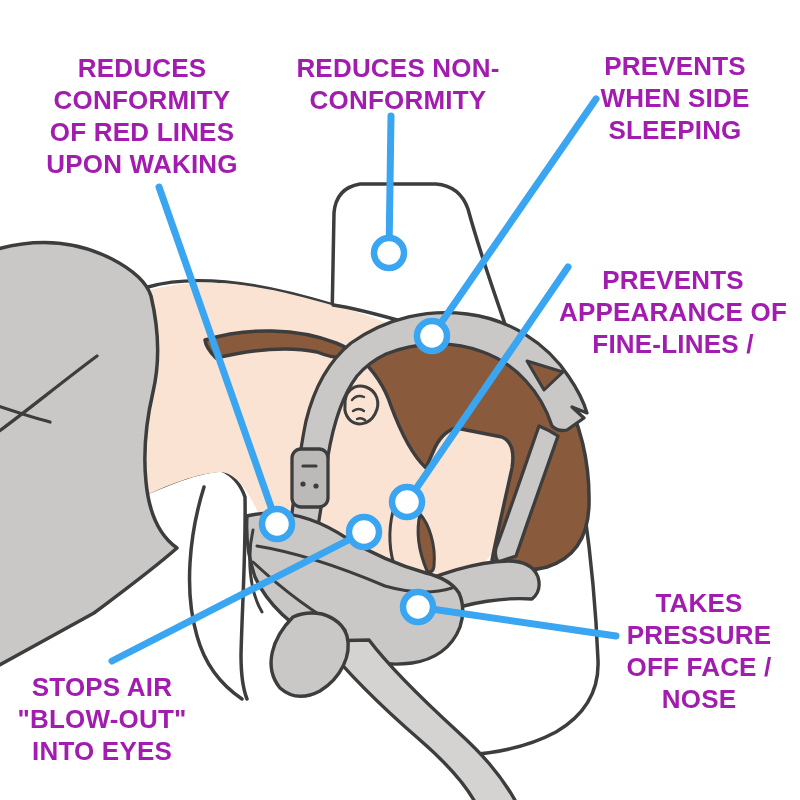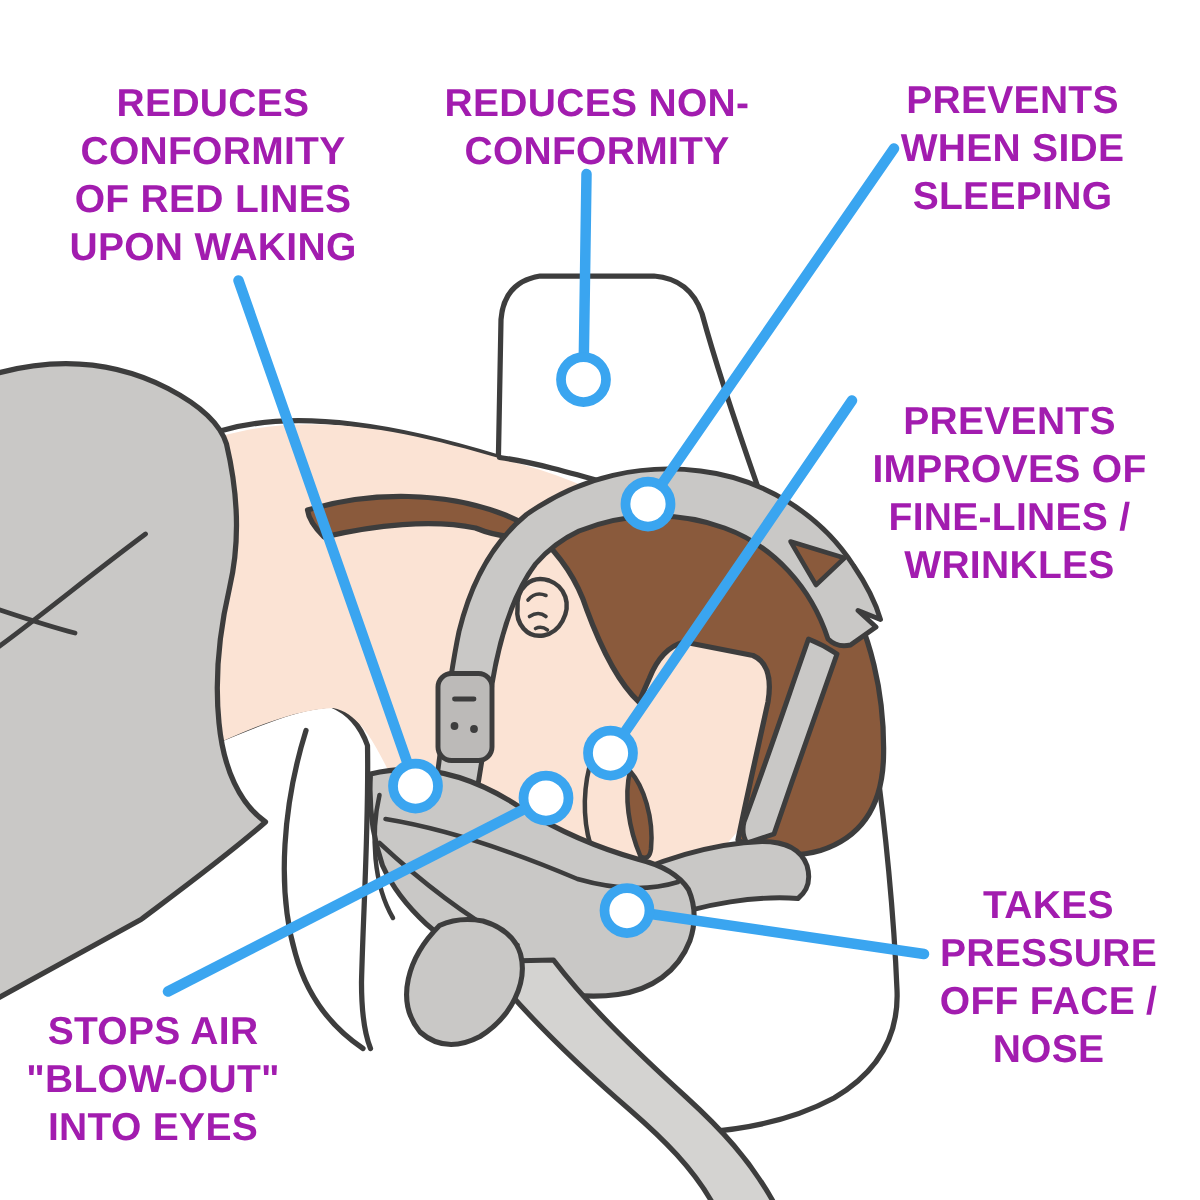--- a/index.html
+++ b/index.html
@@ -176,23 +176,22 @@
   </div>
 
   <div class="callout-label" style="left:555px;top:50px;width:240px;">
     <span>PREVENTS</span>
     <span>WHEN SIDE</span>
     <span>SLEEPING</span>
   </div>
 
   <div class="callout-label" style="left:553px;top:224px;width:240px;margin-top:40px;">
     <span>PREVENTS</span>
-    <span>IMPROVES OF</span>
+    <span>APPEARANCE OF</span>
     <span>FINE-LINES /</span>
-    <span>WRINKLES</span>
   </div>
 
   <div class="callout-label" style="left:579px;top:587px;width:240px;">
     <span>TAKES</span>
     <span>PRESSURE</span>
     <span>OFF FACE /</span>
     <span>NOSE</span>
   </div>
 
   <div class="callout-label" style="left:-18px;top:671px;width:240px;">

